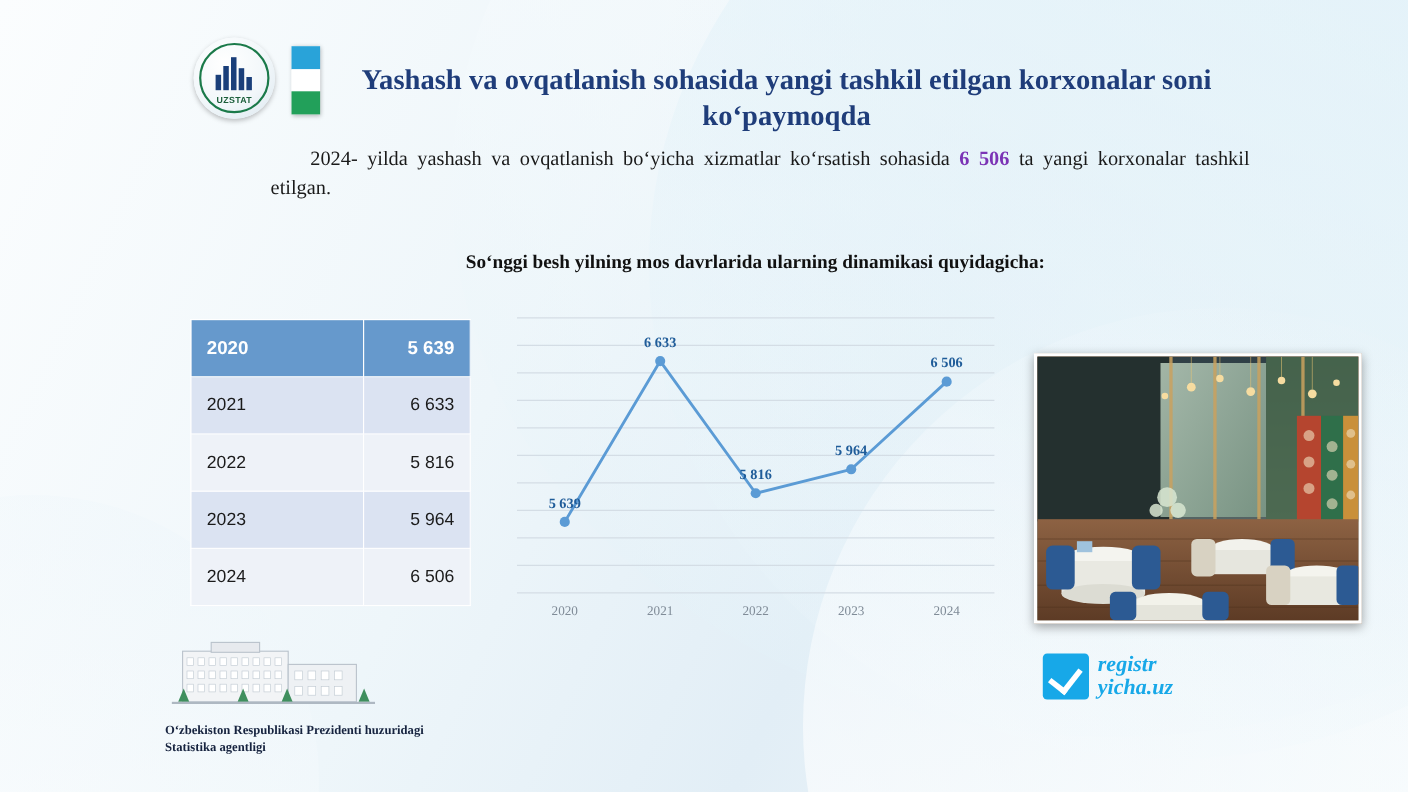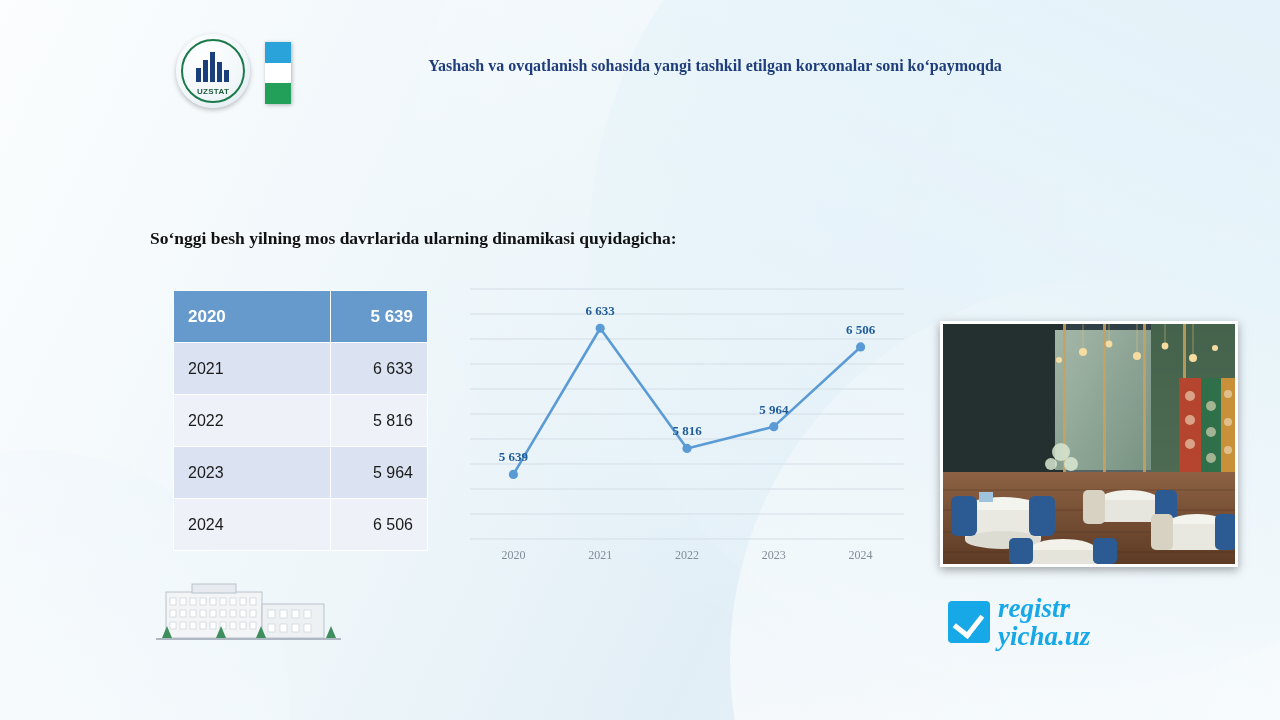--- a/index.html
+++ b/index.html
@@ -106,21 +106,21 @@
   .logo-flag .white { background: #ffffff; }
   .logo-flag .green { background: #22a05a; }
 
   .title {
     position: absolute;
     left: 300px; top: 38px;
     width: 830px;
     text-align: center;
     color: #1f3d7a;
     font-weight: bold;
-    font-size: 16px;
+    font-size: 26px;
     line-height: 1.28;
   }
 
   
   .intro {
     position: absolute;
     left: 246px; top: 132px;
     width: 890px;
     font-size: 18.5px;
     color: #1a1a1a;
@@ -129,21 +129,21 @@
     text-indent: 36px;
   }
   .intro .hl {
     color: #7b33b5;
     font-weight: bold;
   }
   .subtitle {
     position: absolute;
     left: 150px; top: 228px;
     width: 800px;
-    text-align: left;
+    text-align: right;
     font-size: 17.5px;
     font-weight: bold;
     color: #111111;
   }
 
   
   .tbl {
     position: absolute;
     left: 173px; top: 290px;
     width: 255px;
@@ -227,21 +227,21 @@
     width: 14px; height: 22px;
     border-right: 5px solid #ffffff;
     border-bottom: 5px solid #ffffff;
     transform: rotate(38deg);
   }
   .brand .words {
     font-family: "Liberation Serif", serif;
     font-style: italic;
     font-weight: bold;
     color: #17a8e8;
-    font-size: 27px;
+    font-size: 20px;
     line-height: 1.05;
   }
 </style>
 </head>
 <body>
 
 <div class="slide">
   <div class="swoosh sw1"></div>
   <div class="swoosh sw2"></div>
   <div class="swoosh sw3"></div>
@@ -262,20 +262,23 @@
 
     <div class="logo-flag">
       <div class="fb blue"></div>
       <div class="fb white"></div>
       <div class="fb green"></div>
     </div>
 
     <div class="title">Yashash va ovqatlanish sohasida yangi tashkil etilgan korxonalar soni ko‘paymoqda</div>
   </div>
 
+  <div class="intro">
+    <span>2024- yilda yashash va ovqatlanish bo‘yicha xizmatlar ko‘rsatish sohasida </span><span class="hl">6 506</span><span> ta yangi korxonalar tashkil etilgan.</span>
+  </div>
 
   <div class="subtitle">So‘nggi besh yilning mos davrlarida ularning dinamikasi quyidagicha:</div>
 
   <table class="tbl">
     <tbody>
         <tr class="head">
       <td class="year">2020</td>
       <td class="val">5 639</td>
     </tr>
     <tr class="alt">
@@ -474,20 +477,24 @@
           <rect x="148" y="44" width="7" height="8"></rect>
       </g>
       <g fill="#3f8f5e">
         <path d="M6 58 l5 -12 l5 12 z"></path>
         <path d="M60 58 l5 -12 l5 12 z"></path>
         <path d="M100 58 l5 -12 l5 12 z"></path>
         <path d="M170 58 l5 -12 l5 12 z"></path>
       </g>
       <rect x="0" y="58" width="185" height="2" fill="#aeb8c2"></rect>
     </svg>
+    <div class="cap">
+      <div>O‘zbekiston Respublikasi Prezidenti huzuridagi</div>
+      <div>Statistika agentligi</div>
+    </div>
   </div>
 
   <div class="brand">
     <div class="tick"></div>
     <div class="words">
       <div>registr</div>
       <div>yicha.uz</div>
     </div>
   </div>
 </div>

